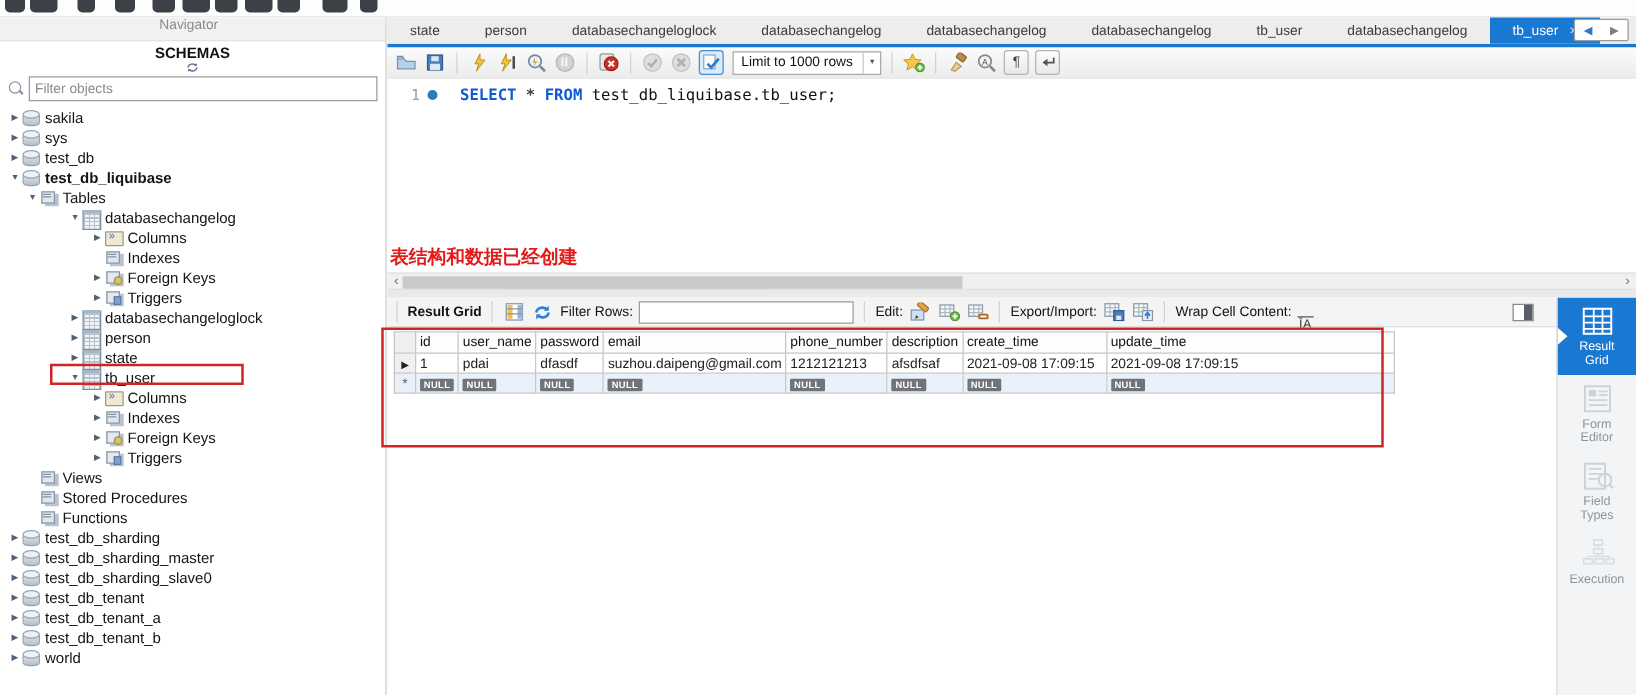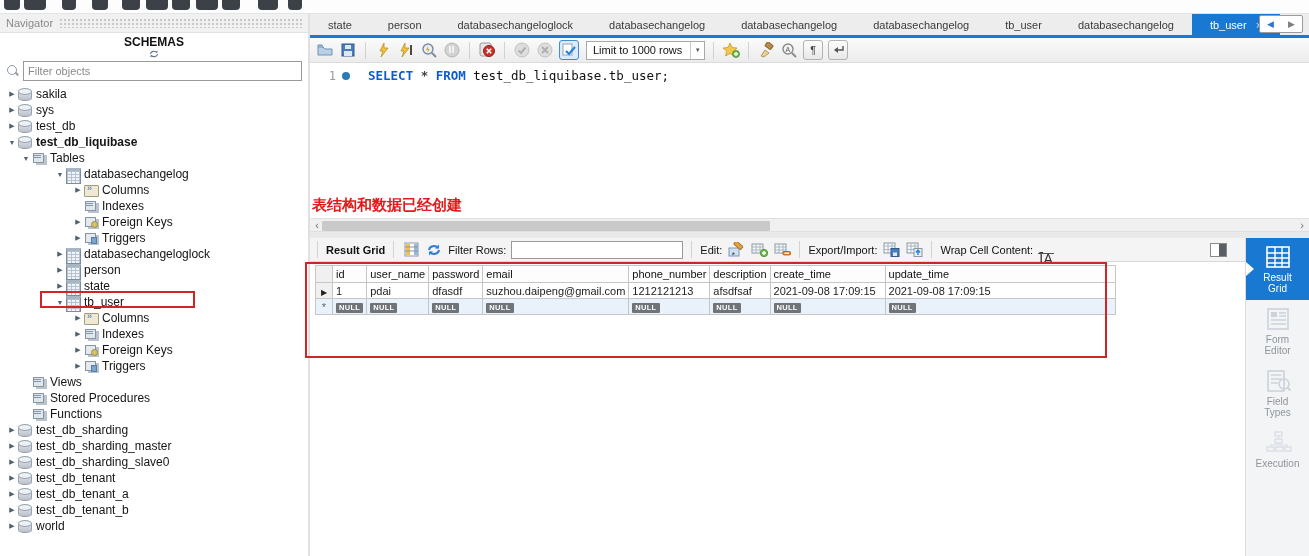--- a/index.html
+++ b/index.html
@@ -6,21 +6,21 @@
   html,body { background:#fff; }
   body { font-family:"Liberation Sans", sans-serif; font-size:11px; color:#222; }
   #app { position:relative; width:1309px; height:556px; overflow:hidden; background:#fff; }
 
   
   #topstrip { position:absolute; left:0; top:0; width:1309px; height:14px; background:#fdfdfd; border-bottom:1px solid #e4e4e4; overflow:hidden; }
   .tsicon { position:absolute; top:-8px; height:18px; background:#3c4147; border-radius:4px; }
 
   
   #sidebar { position:absolute; left:0; top:14px; width:308px; height:542px; background:#fff; }
-  #nav-titlebar { height:19px; background:#f1f1f1; display:flex; align-items:center; padding:0 6px; border-bottom:1px solid #e2e2e2;}
+  #nav-titlebar { height:19px; background:#f1f1f1; display:flex; align-items:center; padding:0 6px; border-bottom:1px solid #e2e2e2;flex-direction:column;}
   #nav-title { color:#8a8a8a; margin-right:6px; }
   #nav-dots { flex:1; height:10px; background-image:radial-gradient(#c8c8c8 0.8px, transparent 0.9px); background-size:4px 4px; }
   #schemas-row { display:flex; align-items:center; height:24px; padding:0 8px; margin-top:2px;flex-direction:column; }
   #schemas-title { font-weight:bold; font-size:12px; color:#111; flex:1; }
   #filter-row { display:flex; align-items:center; padding:2px 6px 2px 6px; height:24px; }
   #filter-mag { width:14px; height:14px; position:relative; margin-right:3px; }
   #filter-mag::before { content:""; position:absolute; left:1px; top:1px; width:8px; height:8px; border:1.5px solid #8e9aa6; border-radius:50%; }
   #filter-mag::after { content:""; position:absolute; left:9px; top:9px; width:4px; height:1.5px; background:#8e9aa6; transform:rotate(45deg); }
   #filter-input { flex:1; height:20px; border:1px solid #9a9a9a; font-family:"Liberation Sans",sans-serif; font-size:11px; padding:0 4px; color:#333; }
   #filter-input::placeholder { color:#8a8a8a; }
@@ -96,21 +96,21 @@
   .harr { position:absolute; top:0; width:14px; height:14px; color:#6e6e6e; font-size:11px; line-height:13px; text-align:center; }
   #harr-l { left:0; } #harr-r { right:0; }
   #hthumb { position:absolute; left:12px; top:2px; width:448px; height:10px; background:#c9c9c9; border-radius:1px; }
   #panelgap { height:6px; background:#e9e9e9; }
 
   
   #restoolbar { height:24px; background:#f4f4f4; border-bottom:1px solid #d8d8d8; display:flex; align-items:center; padding:0 4px; gap:5px; }
   #res-title { font-weight:bold; font-size:11px; color:#111; }
   .rlabel { font-size:11px; color:#111; }
   #res-filter-input { width:172px; height:18px; border:1px solid #9a9a9a; background:#fff; font-size:11px; padding:0 3px; }
-  #wrapico { font-size:14px; color:#333; border-bottom:1px solid #555; border-top:1px solid #555; line-height:11px; padding:0 1px; letter-spacing:0.5px;margin-top:20px;}
+  #wrapico { font-size:10px; color:#333; border-bottom:1px solid #555; border-top:1px solid #555; line-height:11px; padding:0 1px; letter-spacing:0.5px;margin-top:20px;}
   #paneltoggle { margin-left:auto; margin-right:78px; width:17px; height:14px; border:1px solid #8a8a8a; background:linear-gradient(to right,#fff 0 55%, #5a5f66 55% 100%); }
 
   
   #resultarea { position:relative; height:294px; background:#fff; }
   table#grid { position:absolute; left:5px; top:3px; border-collapse:collapse; table-layout:fixed; font-size:11px; }
   #grid th, #grid td { border:1px solid #c6c6c6; height:16px; padding:0 3px; text-align:left; font-weight:normal; white-space:nowrap; overflow:hidden; }
   #grid th { background:#fdfdfd; height:17px; color:#111; }
   #grid td.rowhdr, #grid th.rowhdr { background:#f0f0f0; text-align:center; padding:0; color:#333; }
   #grid tr.nullrow td { background:#e9f1fa; }
   .nullbadge { display:inline-block; background:#707478; color:#fff; font-size:7.5px; font-weight:bold; padding:1px 3px; border-radius:1px; line-height:8px; letter-spacing:0.3px; }

